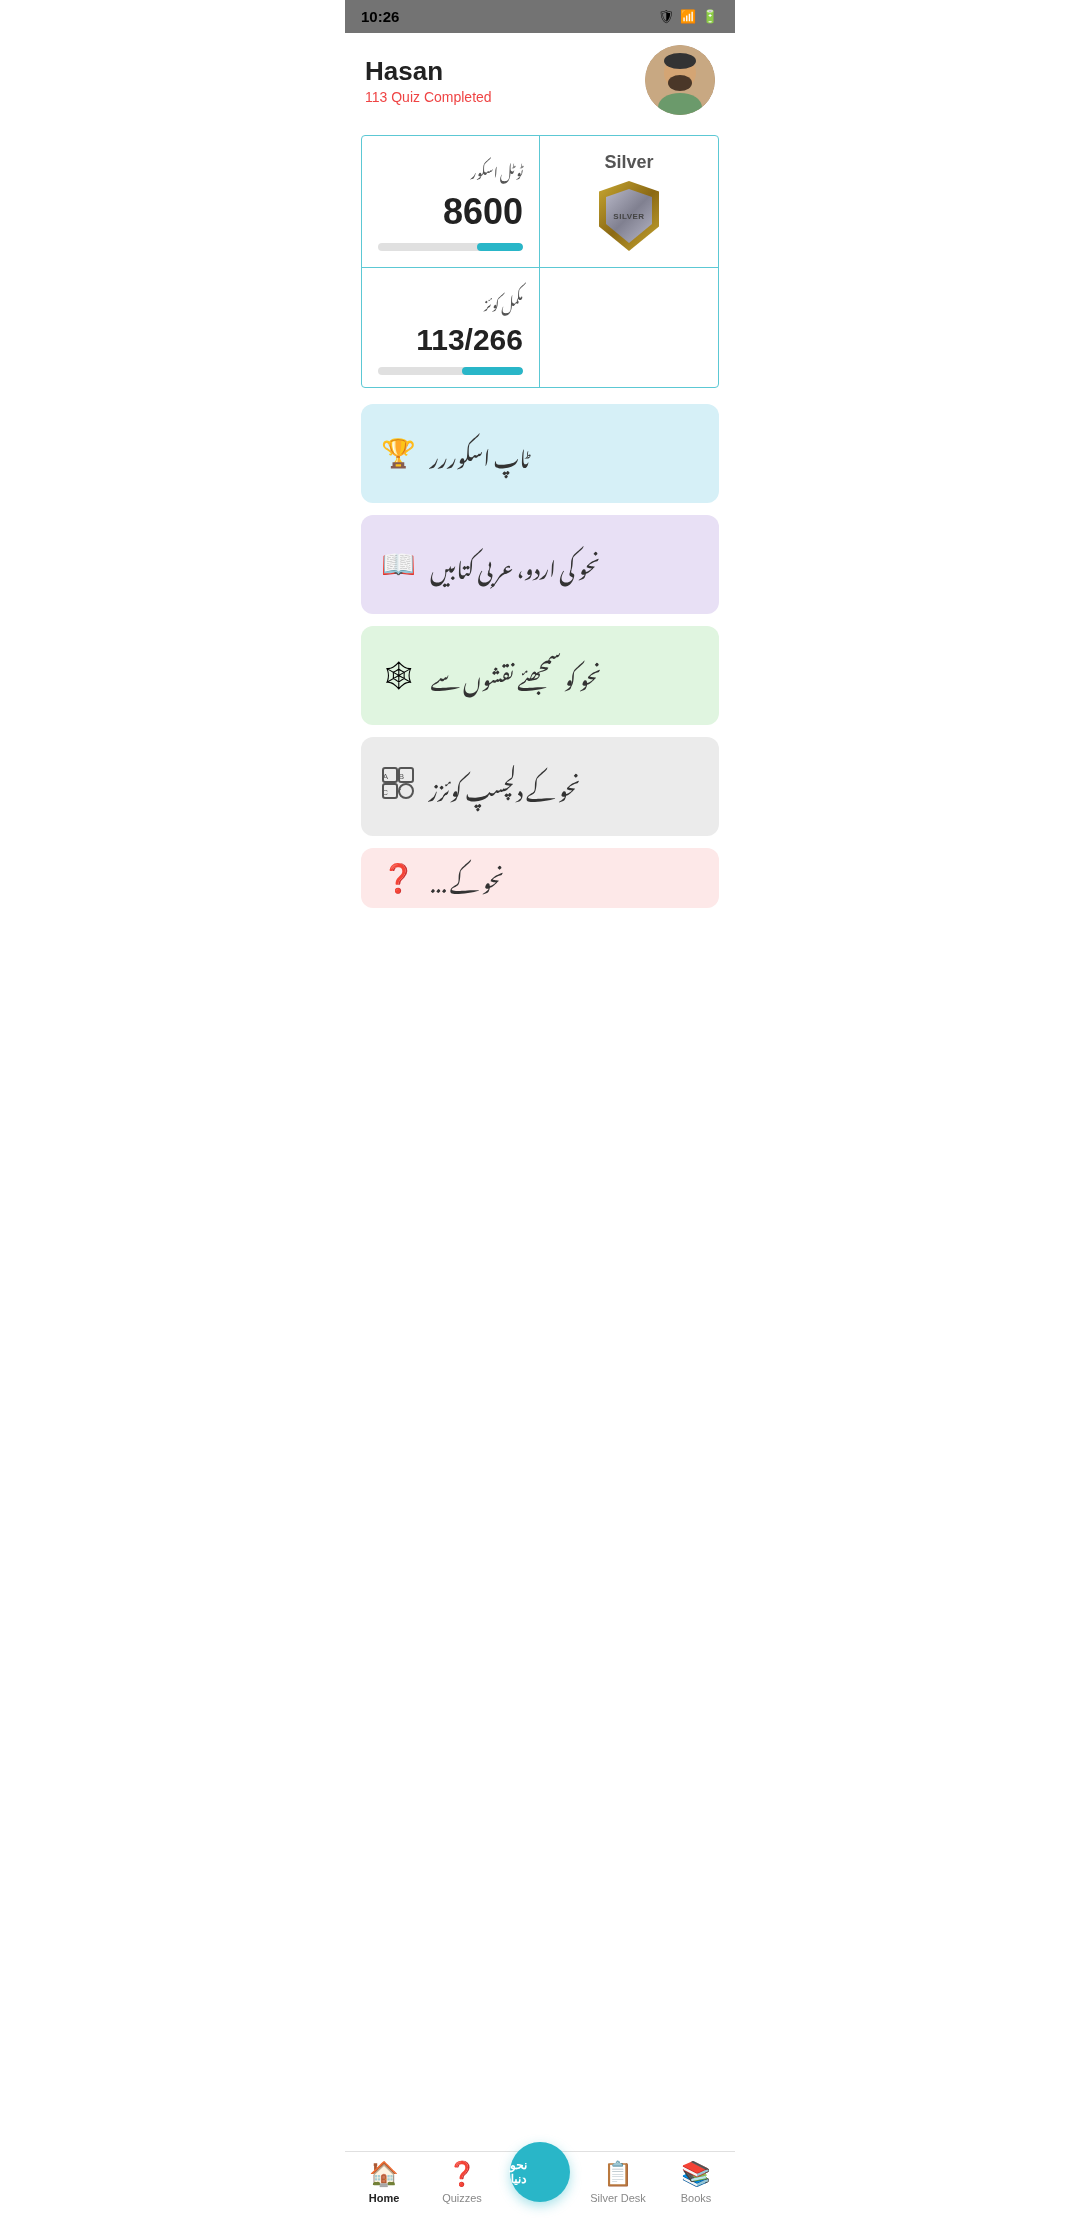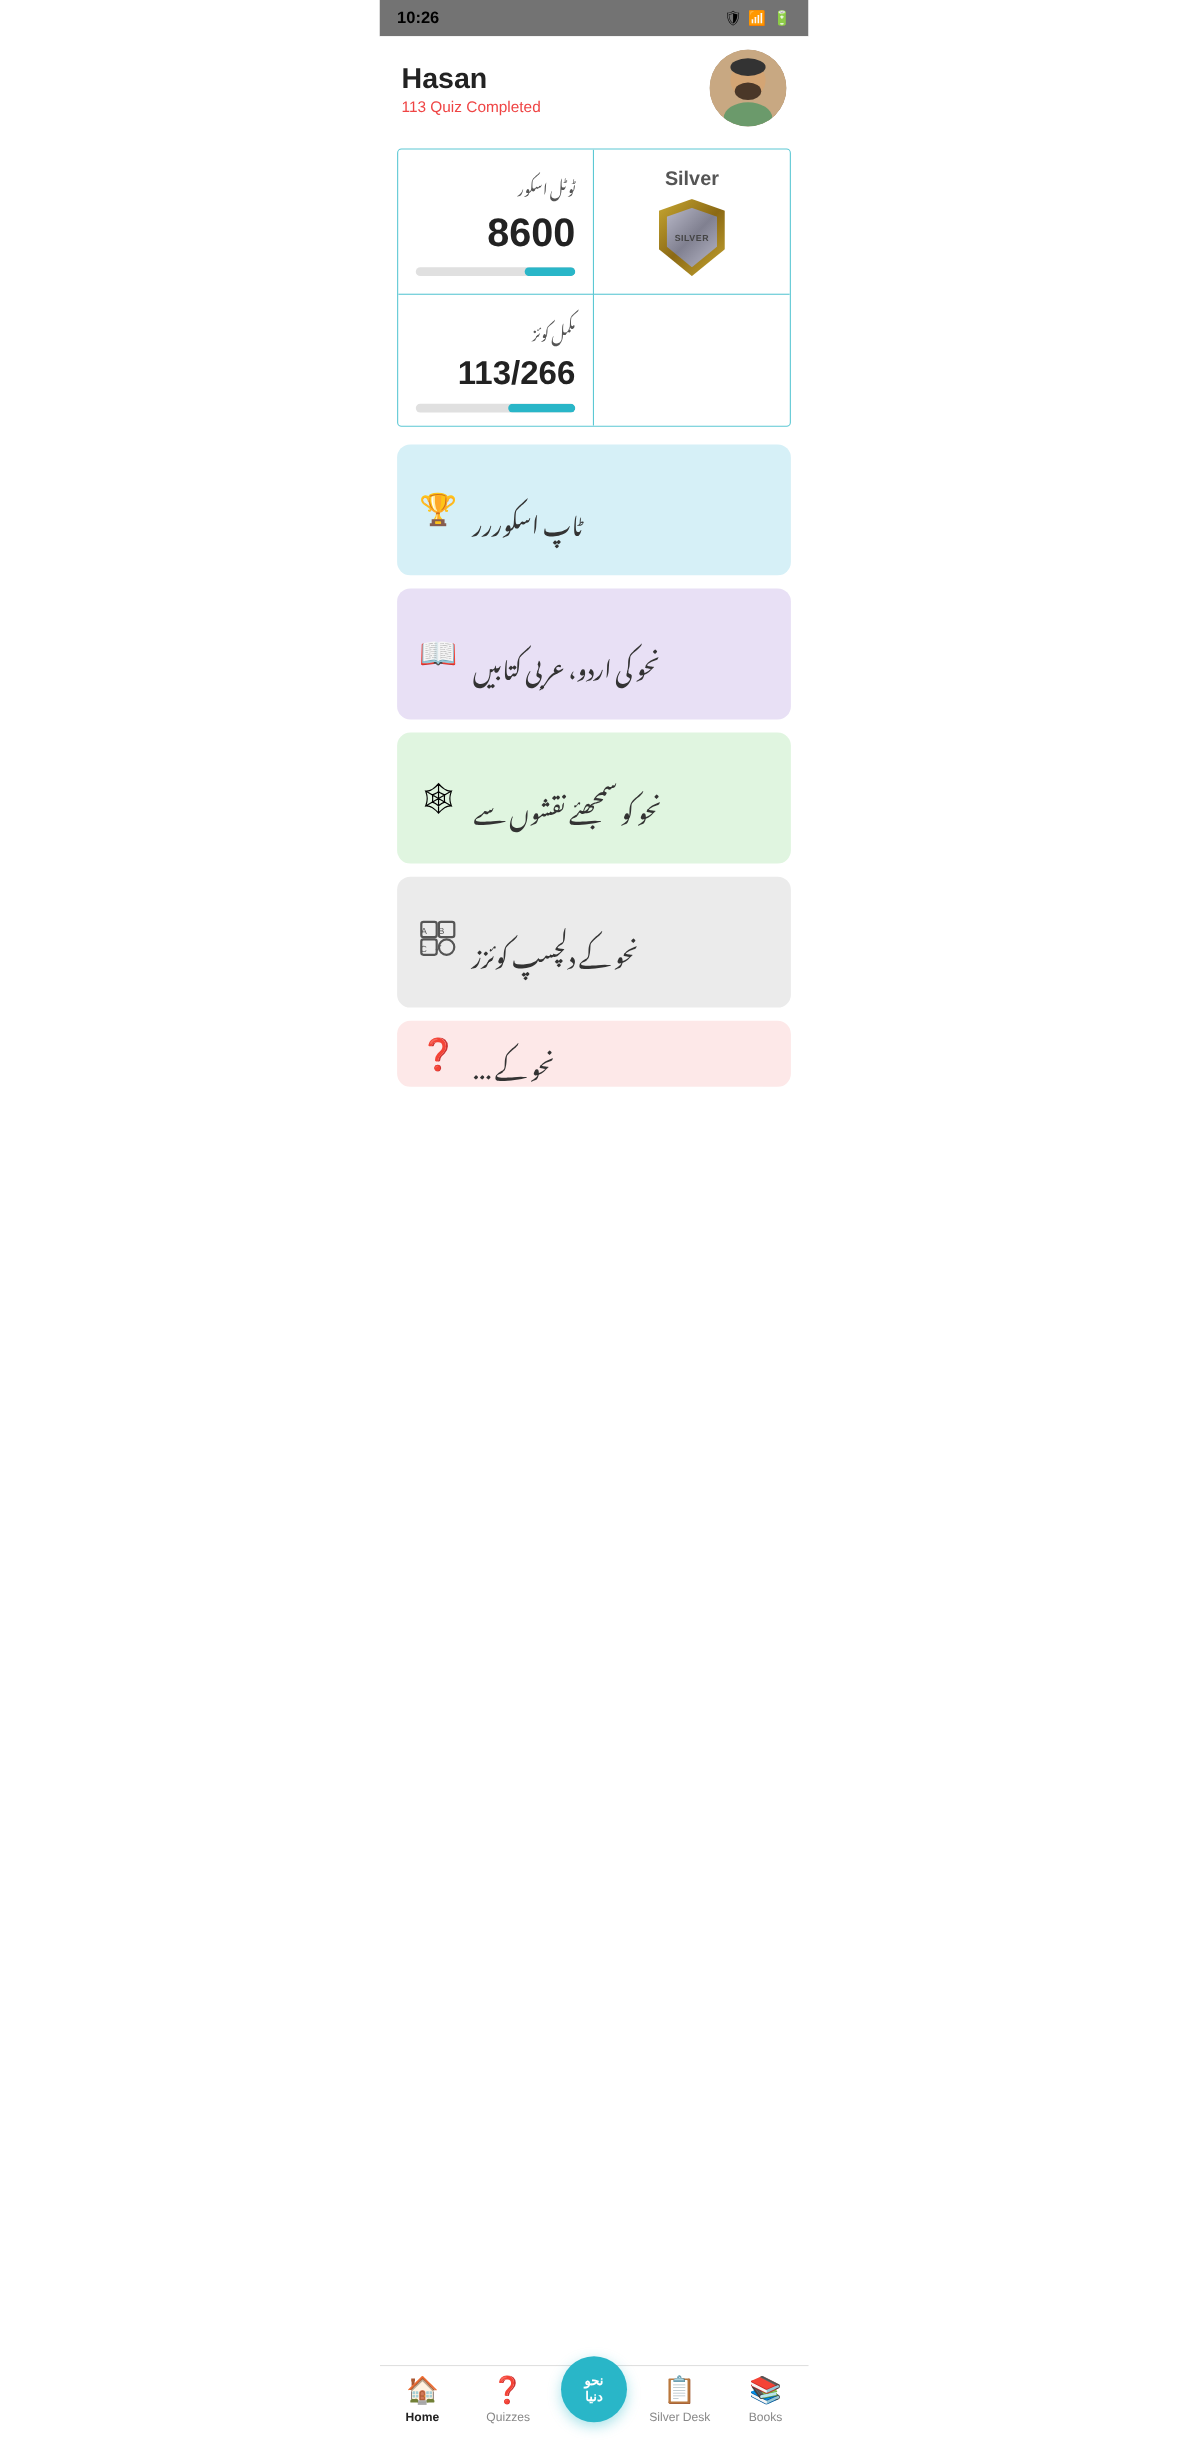--- a/index.html
+++ b/index.html
@@ -235,21 +235,20 @@
     .menu-item-pink {
       background: #fde8e8;
     }
 
     .menu-item-text {
       font-size: 22px;
       color: #333;
       font-family: 'Noto Nastaliq Urdu', 'Urdu', Arial, sans-serif;
       direction: rtl;
       text-align: right;
-      margin-top: 20px;
     }
 
     .menu-item-icon {
       font-size: 28px;
       flex-shrink: 0;
     }
 
     
     .bottom-nav {
       position: fixed;
@@ -304,21 +303,20 @@
       flex: 1;
     }
 
     .nav-center-circle {
       width: 60px;
       height: 60px;
       border-radius: 50%;
       background: #29b6c8;
       display: flex;
       align-items: center;
-      justify-content: center;
       margin-top: -20px;
       box-shadow: 0 4px 12px rgba(41,182,200,0.4);
       font-size: 22px;
       color: #fff;
       font-weight: 700;
       font-family: 'Noto Nastaliq Urdu', 'Urdu', Arial, sans-serif;
     }
 
     .main-content {
       padding-bottom: 80px;

